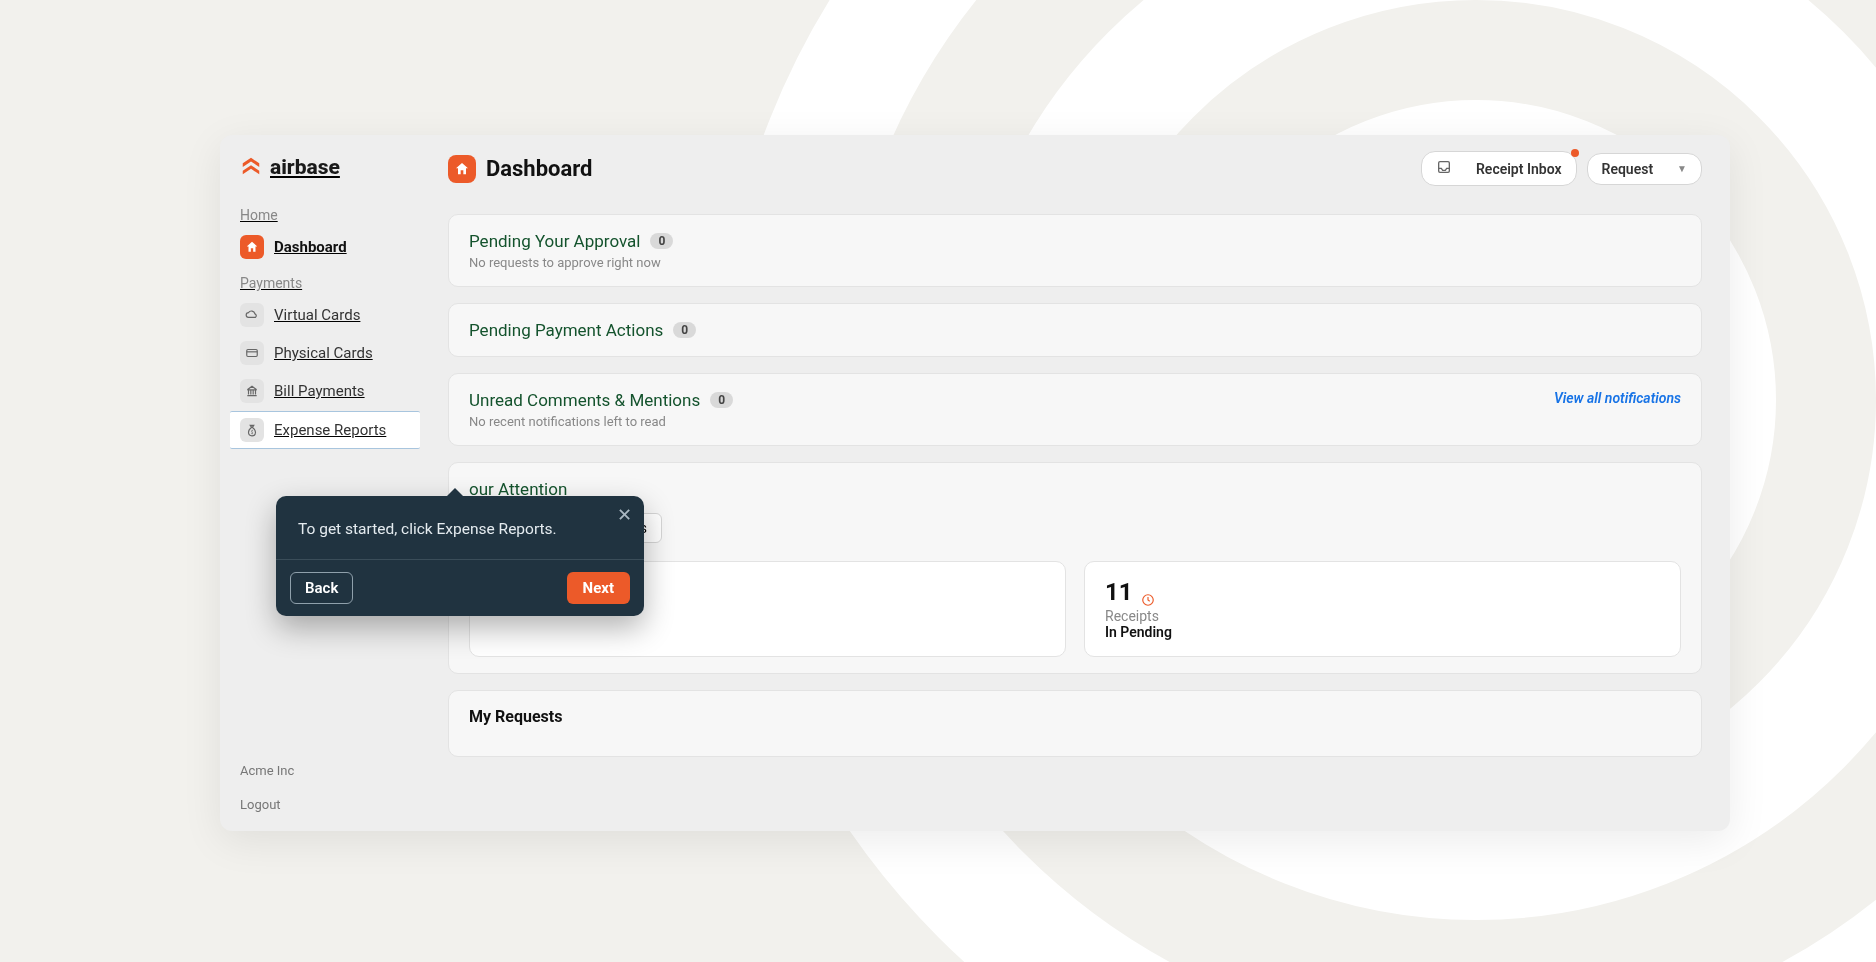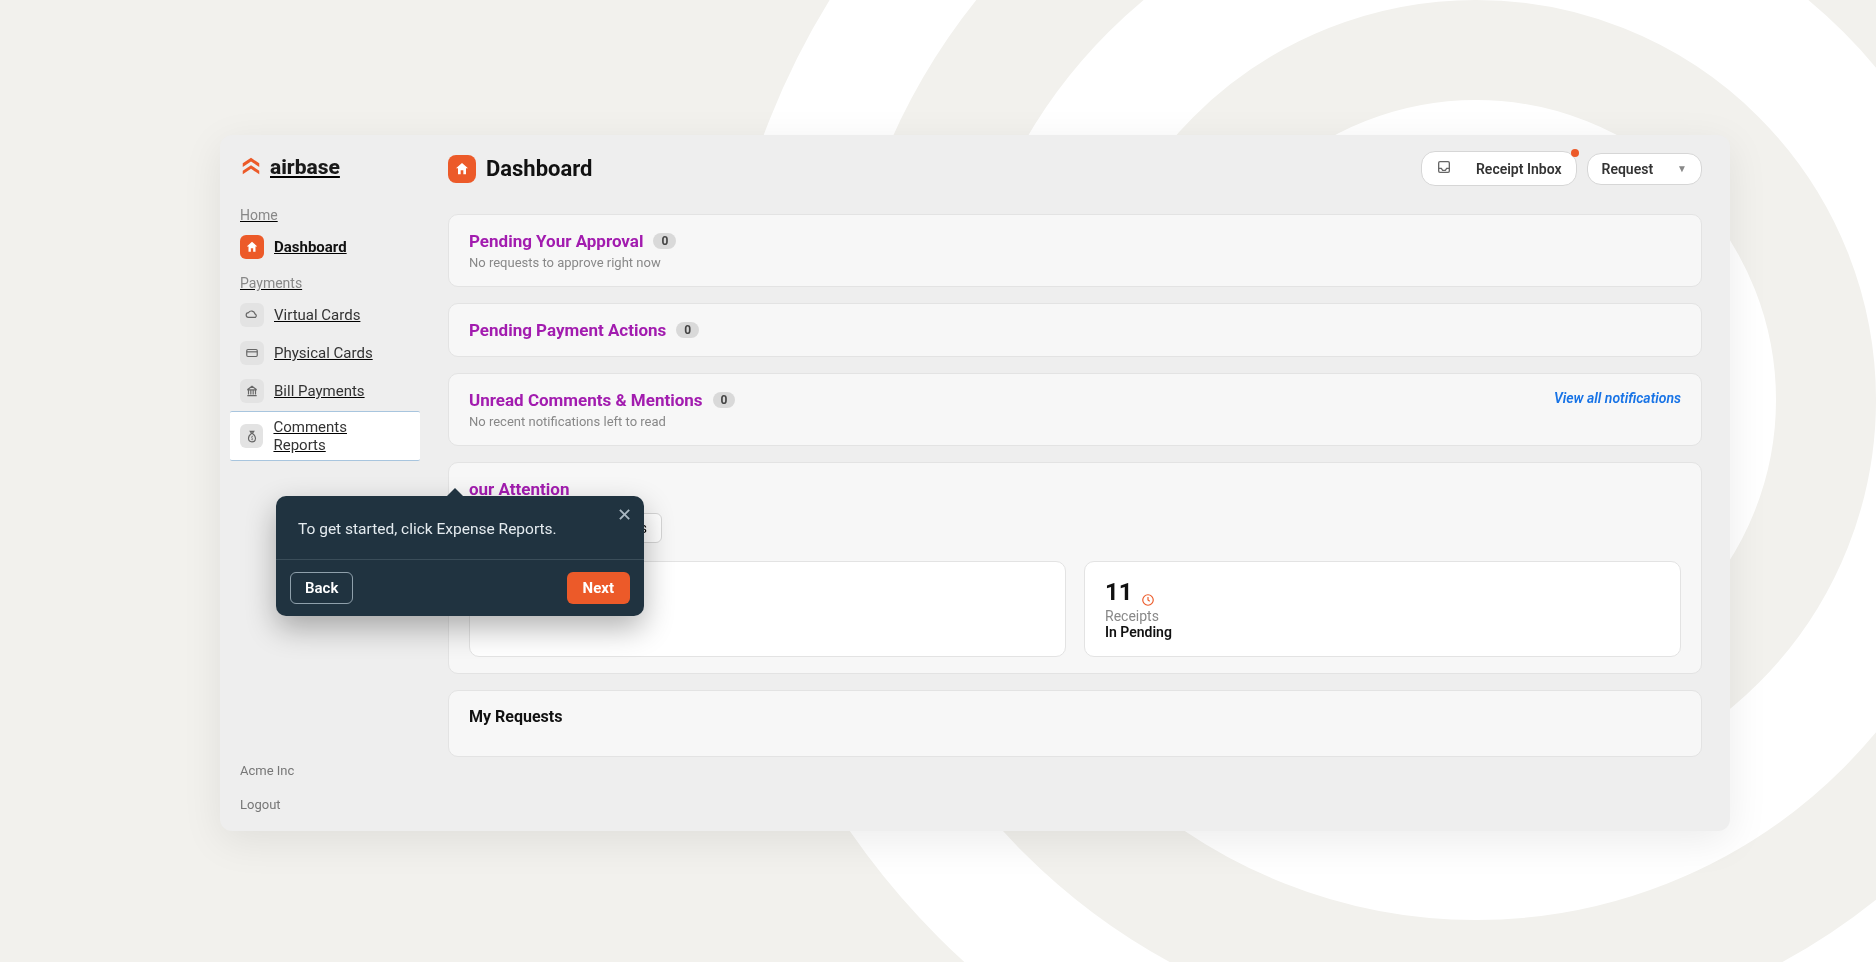--- a/index.html
+++ b/index.html
@@ -66,21 +66,21 @@
   
   .card {
     background: #f7f7f7;
     border: 1px solid #e3e3e3;
     border-radius: 10px;
     padding: 16px 20px;
     margin-bottom: 16px;
     position: relative;
   }
   .card-title-row { display: flex; align-items: center; gap: 10px; }
-  .card-title { font-size: 17px; font-weight: 700; color: #a21caf; }
+  .card-title { font-size: 17px; font-weight: 400; color: #14532d; }
   .badge { background: #d9d9d9; color: #444; font-size: 12px; font-weight: 700; border-radius: 10px; padding: 1px 8px; }
   .card-sub { color: #888; font-size: 13px; margin-top: 4px; }
   .card-link { position: absolute; right: 20px; top: 16px; color: #1773e6; font-weight: 600; font-size: 14px; cursor: pointer; font-style: italic; }
   
   .tabs { display: flex; gap: 10px; margin-top: 14px; }
   .tab { border: 1px solid #d6d6d6; border-radius: 6px; padding: 6px 14px; font-size: 14px; background: #fff; cursor: pointer; }
   .tab.active { border-color: #17a673; color: #17a673; font-weight: 600; }
   
   .stat-grid { display: flex; gap: 18px; margin-top: 18px; }
   .stat-card { flex: 1; background: #fff; border: 1px solid #e3e3e3; border-radius: 10px; padding: 16px 20px; }
@@ -175,21 +175,21 @@
       </span>
       <span>Bill Payments</span>
     </div>
     <div class="nav-item highlighted">
       <span class="icon-box grey">
         <svg width="14" height="14" viewBox="0 0 24 24" fill="none" stroke="currentColor" stroke-width="2">
             <path d="M9 4h6l-2 3h-2zM12 7c-4 3-6 6-6 9a6 6 0 0012 0c0-3-2-6-6-9z"></path>
             <text x="12" y="18" font-size="8" text-anchor="middle" fill="currentColor" stroke="none">$</text>
           </svg>
       </span>
-      <span>Comments Reports</span>
+      <span>Expense Reports</span>
     </div>
 
     <div class="sidebar-footer">
       <div>Acme Inc</div>
       <div style="margin-top:14px; cursor:pointer;">Logout</div>
     </div>
   </aside>
 
   <main class="main">
     <div class="header-row">

